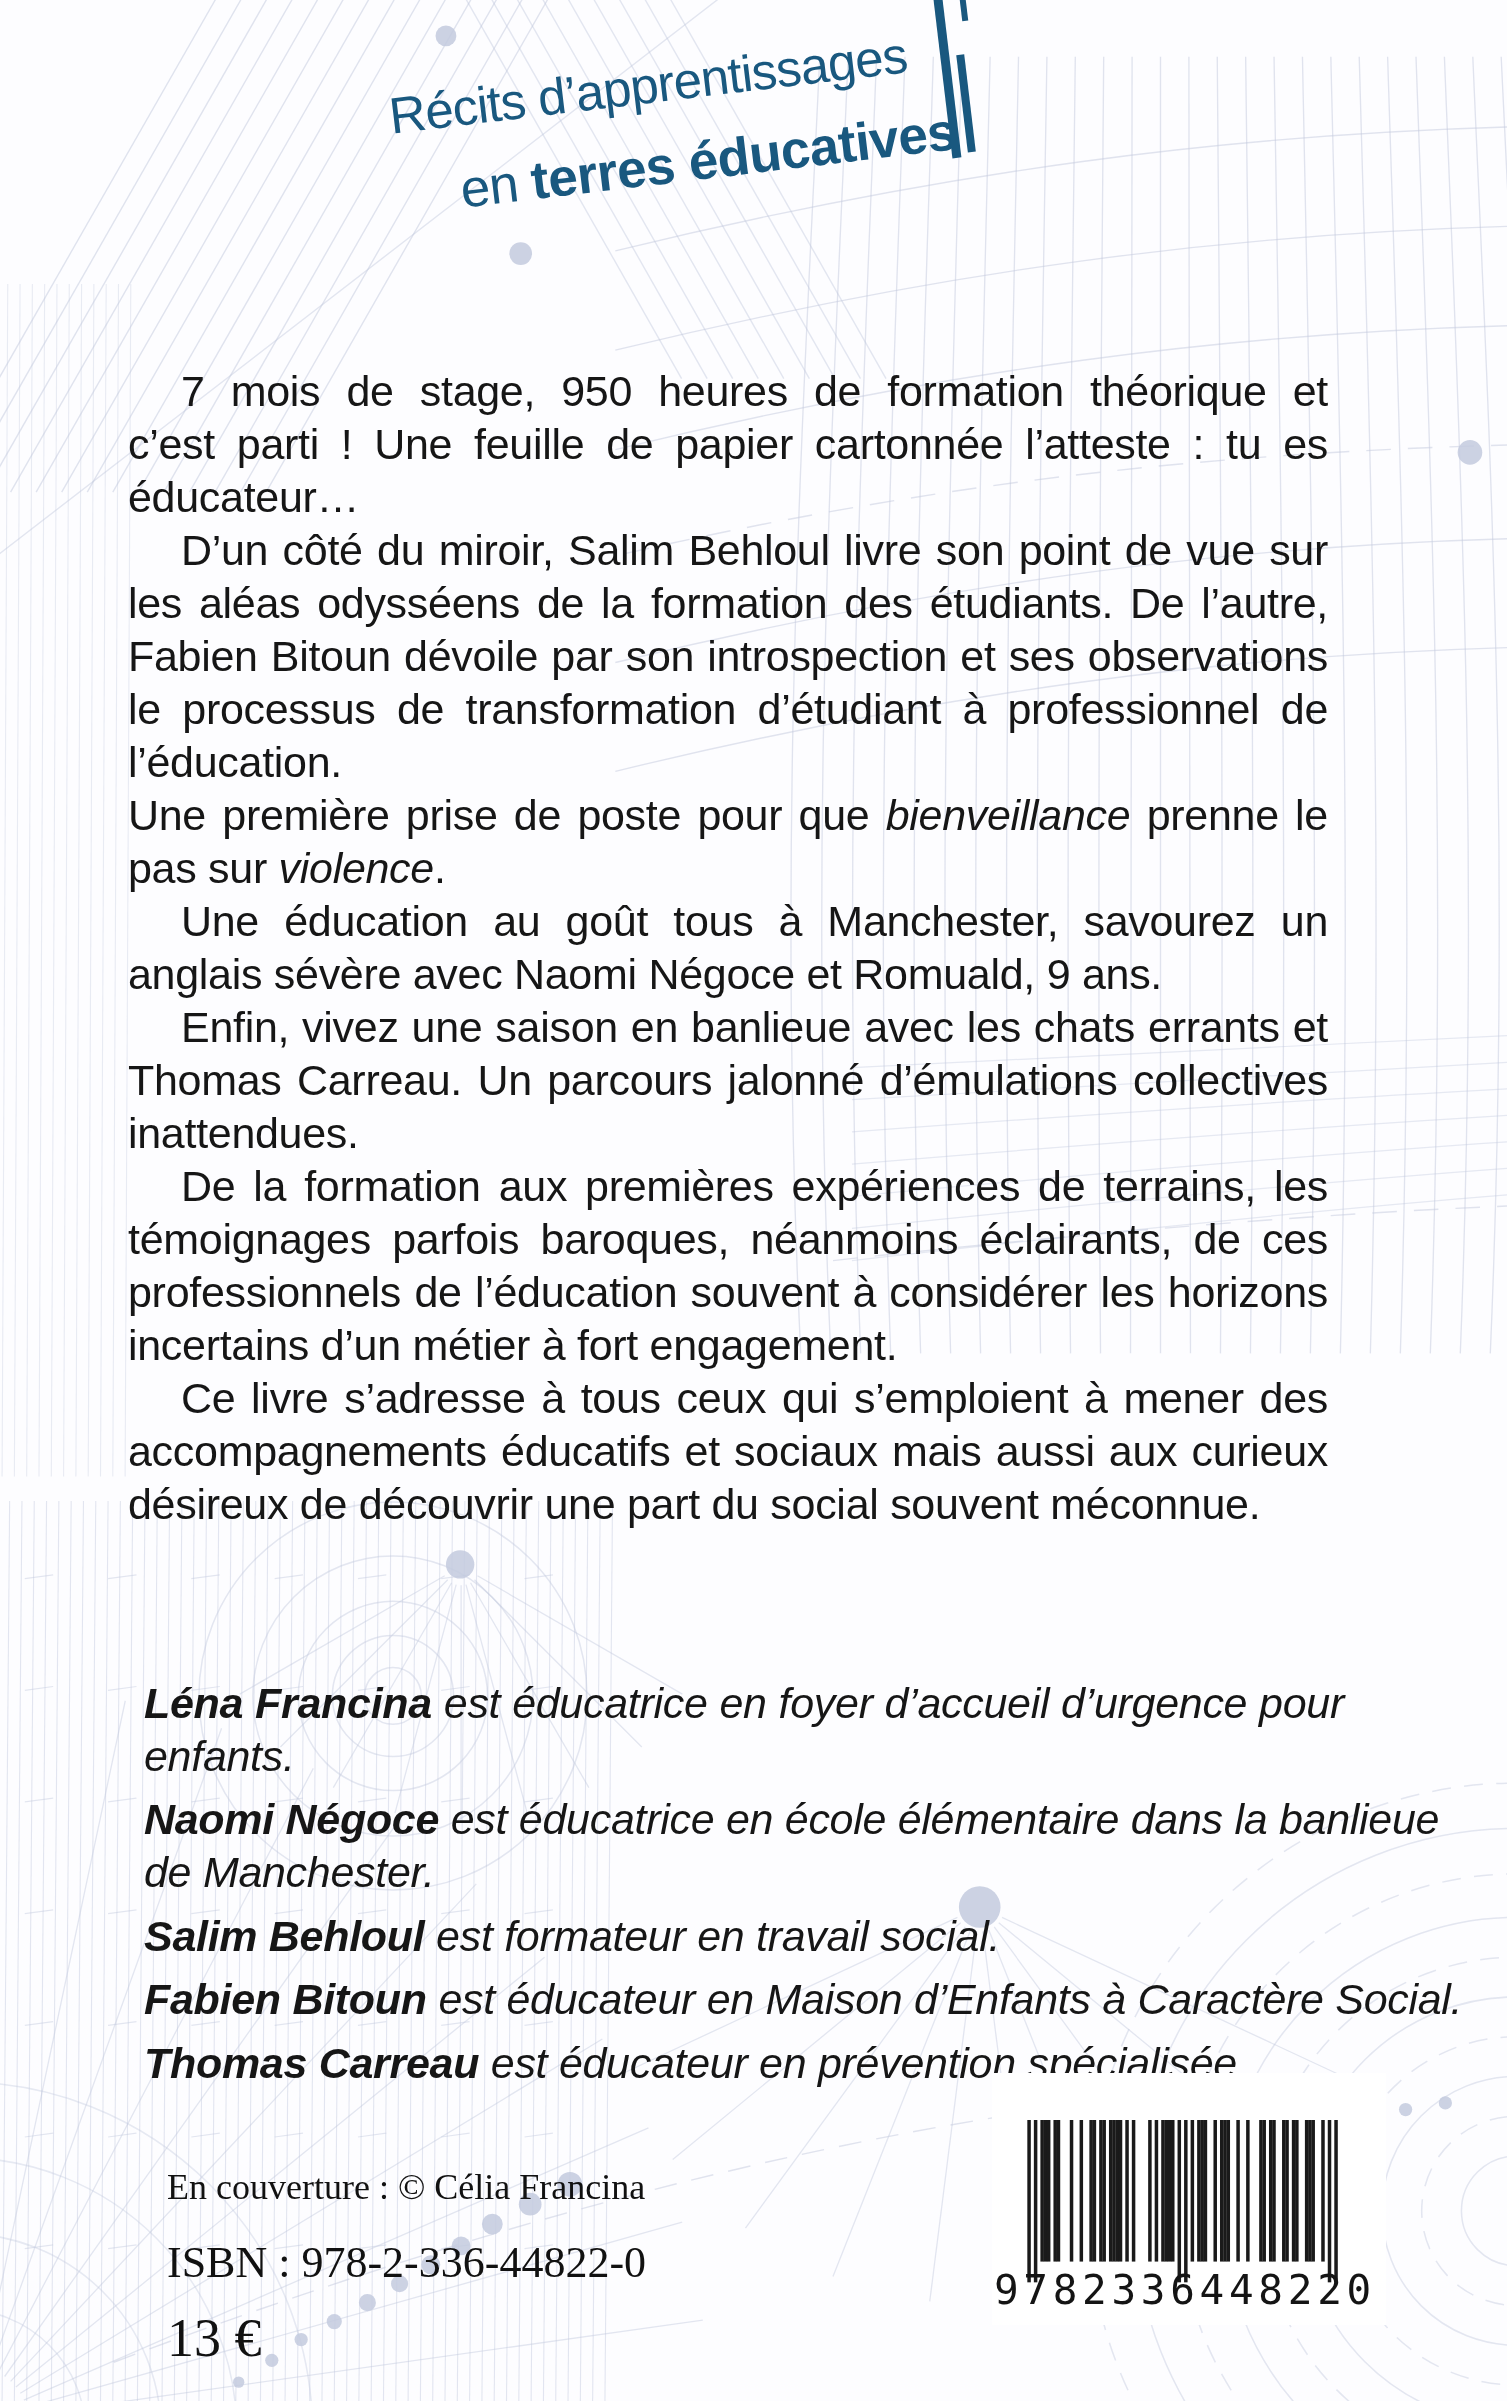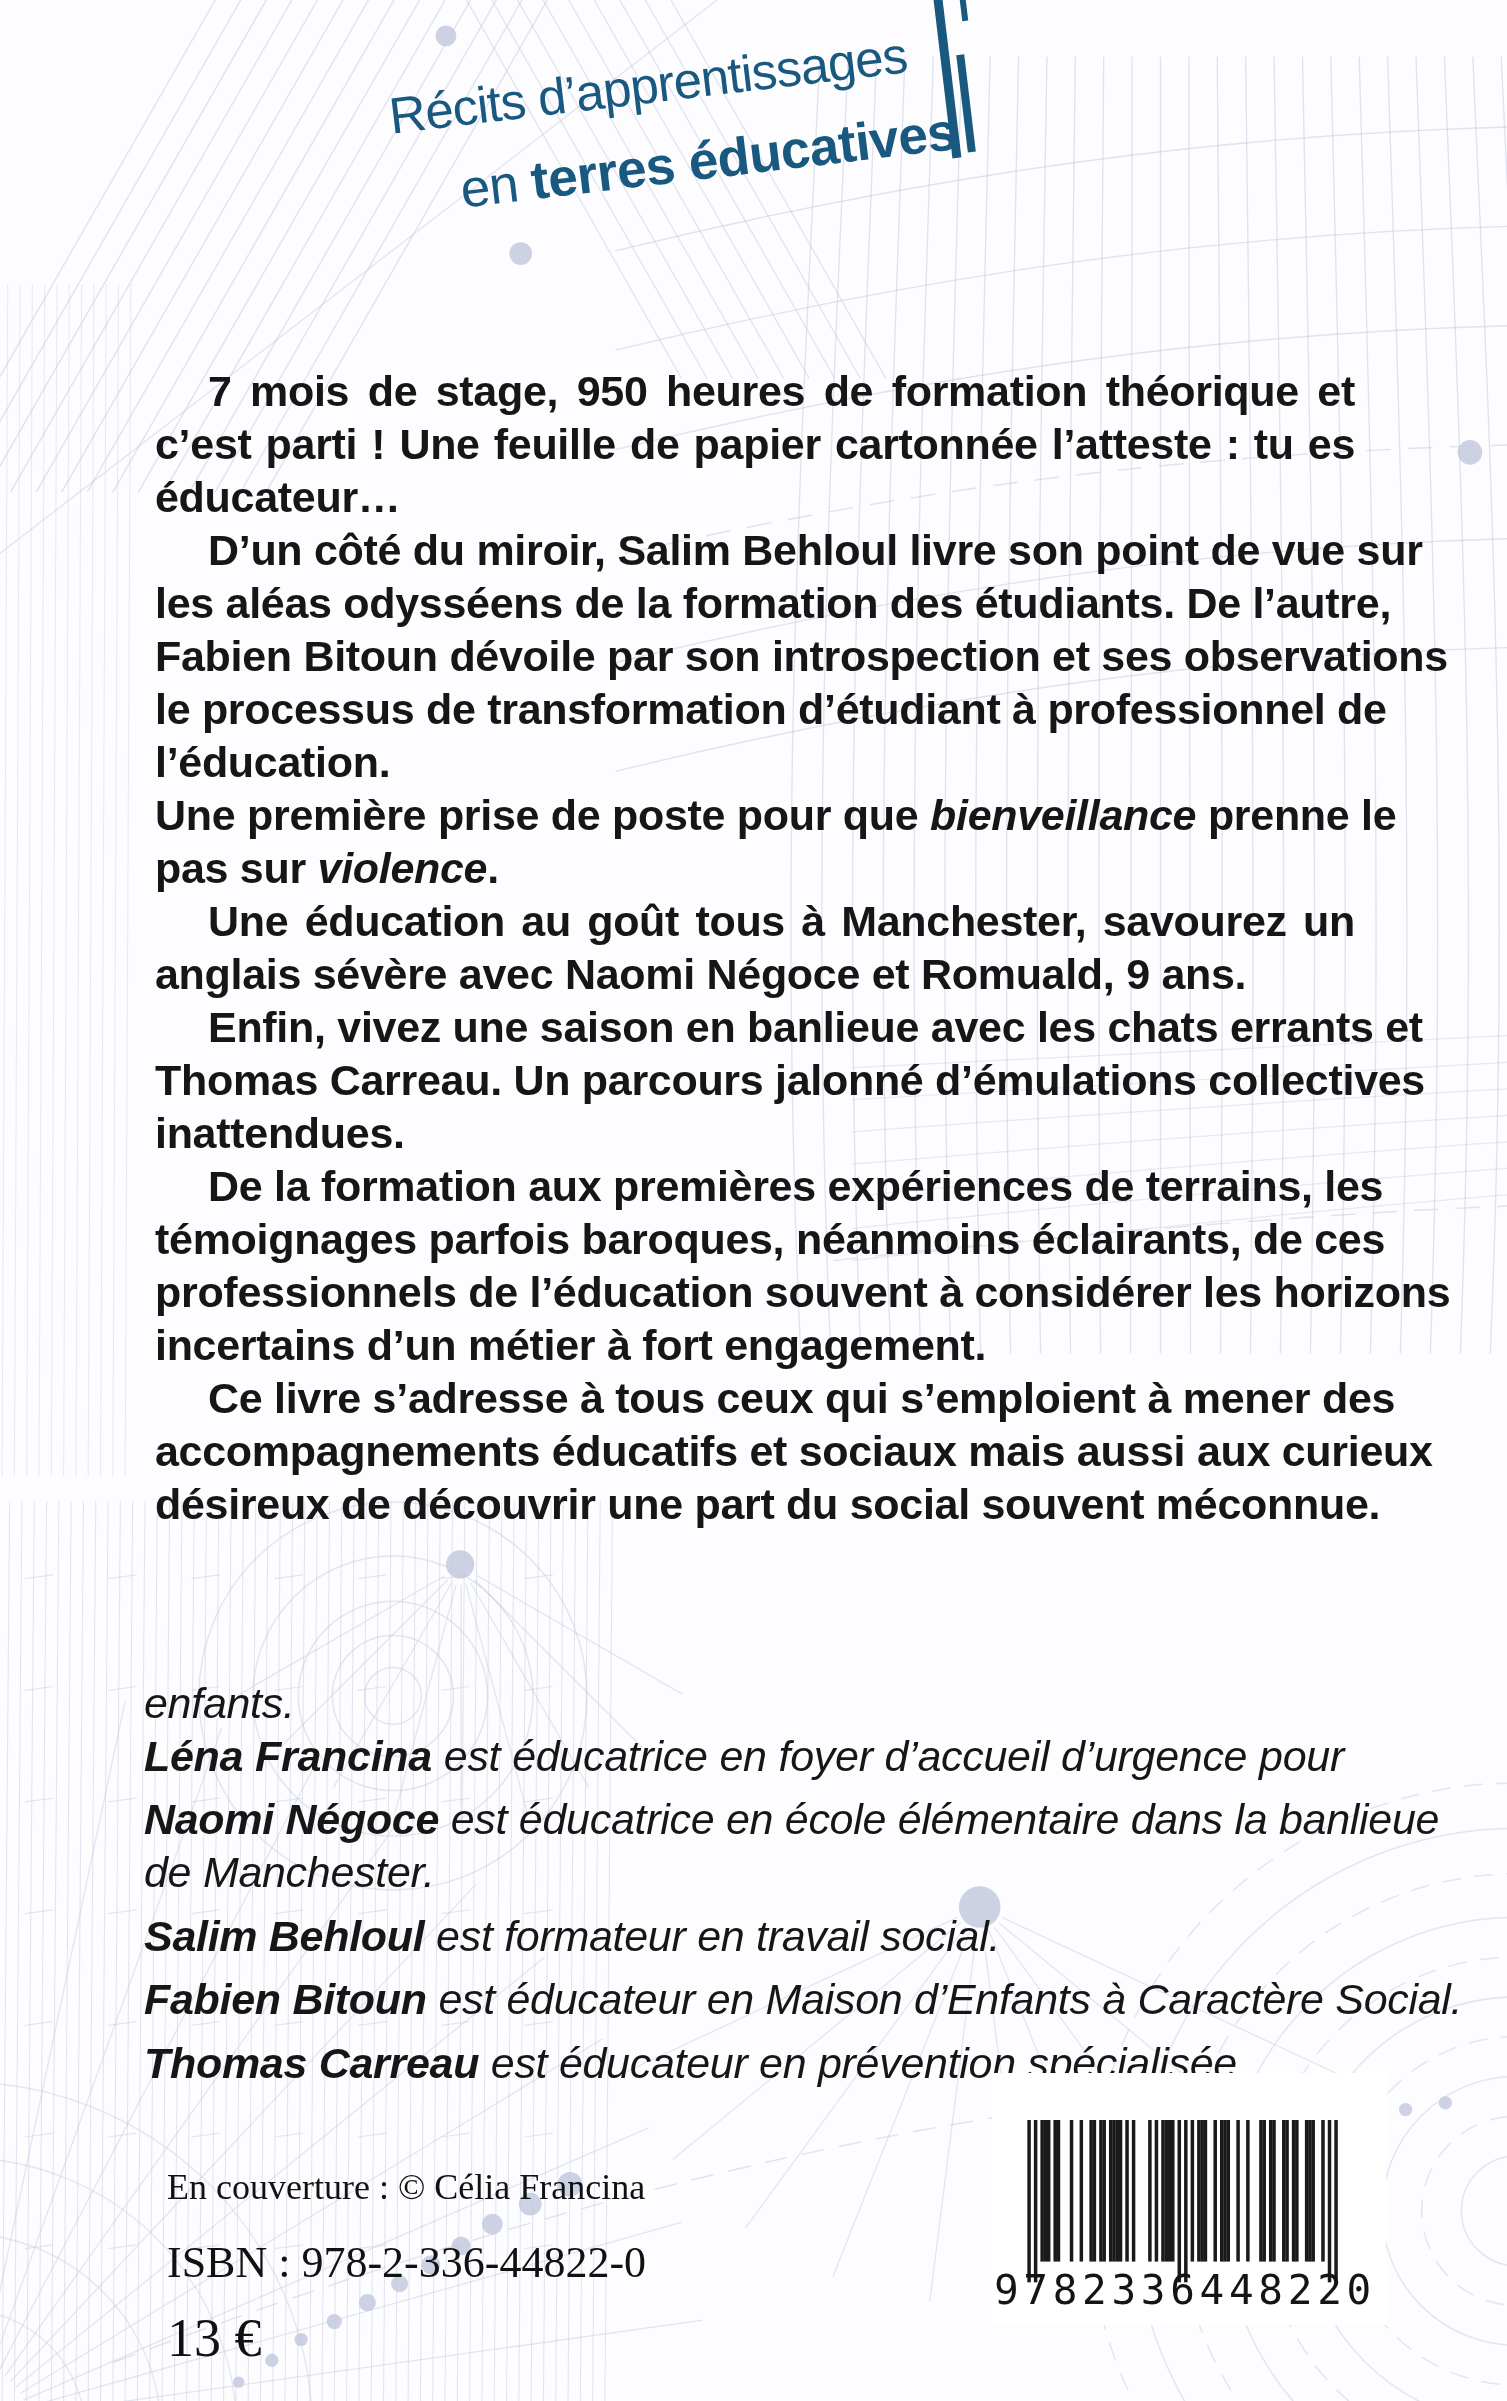--- a/index.html
+++ b/index.html
@@ -20,21 +20,21 @@
   }
   .title-line1{font-size:51px; letter-spacing:-0.9px; font-weight:400; white-space:nowrap;}
   .title-line2{font-size:53px; letter-spacing:-0.9px; font-weight:400; margin-top:21px; padding-left:62px; white-space:nowrap;}
   .title-line2 b{font-weight:700; letter-spacing:-0.5px;}
   .tstroke{position:absolute; background:var(--title-blue,#19587f);}
   .tstroke.a{left:554px; top:-95px; width:8.5px;  height:233px;}
   .tstroke.b{left:580px; top:-95px; width:5.7px;  height:98px;}
   .tstroke.c{left:570px; top:36px;  width:7.6px;  height:98px;}
 
   
-  .synopsis{position:absolute; left:155px; top:365px; width:1200px;font-weight:bold;}
+  .synopsis{position:absolute; left:128px; top:365px; width:1200px;}
   .bl{
     font-size:43px; line-height:53px; height:53px;
     letter-spacing:-0.3px; white-space:nowrap; color:#161616;
   }
   .bl.j{text-align:justify; text-align-last:justify;}
   .bl.ind{text-indent:53px;}
 
   
   .bios{position:absolute; left:144px; top:1677px; width:1200px;}
   .bio{margin-bottom:10.4px;}
@@ -362,22 +362,22 @@
       <div class="bl j">professionnels de l’éducation souvent à considérer les horizons</div>
       <div class="bl">incertains d’un métier à fort engagement.</div>
 
       <div class="bl ind j">Ce livre s’adresse à tous ceux qui s’emploient à mener des</div>
       <div class="bl j">accompagnements éducatifs et sociaux mais aussi aux curieux</div>
       <div class="bl">désireux de découvrir une part du social souvent méconnue.</div>
     </div>
 
     <div class="bios">
       <div class="bio">
+        <div class="bl j"><b>Léna Francina</b> est éducatrice en foyer d’accueil d’urgence pour</div>
         <div class="bl">enfants.</div>
-        <div class="bl j"><b>Léna Francina</b> est éducatrice en foyer d’accueil d’urgence pour</div>
       </div>
       <div class="bio">
         <div class="bl j"><b>Naomi Négoce</b> est éducatrice en école élémentaire dans la banlieue</div>
         <div class="bl">de Manchester.</div>
       </div>
       <div class="bio">
         <div class="bl"><b>Salim Behloul</b> est formateur en travail social.</div>
       </div>
       <div class="bio">
         <div class="bl"><b>Fabien Bitoun</b> est éducateur en Maison d’Enfants à Caractère Social.</div>

